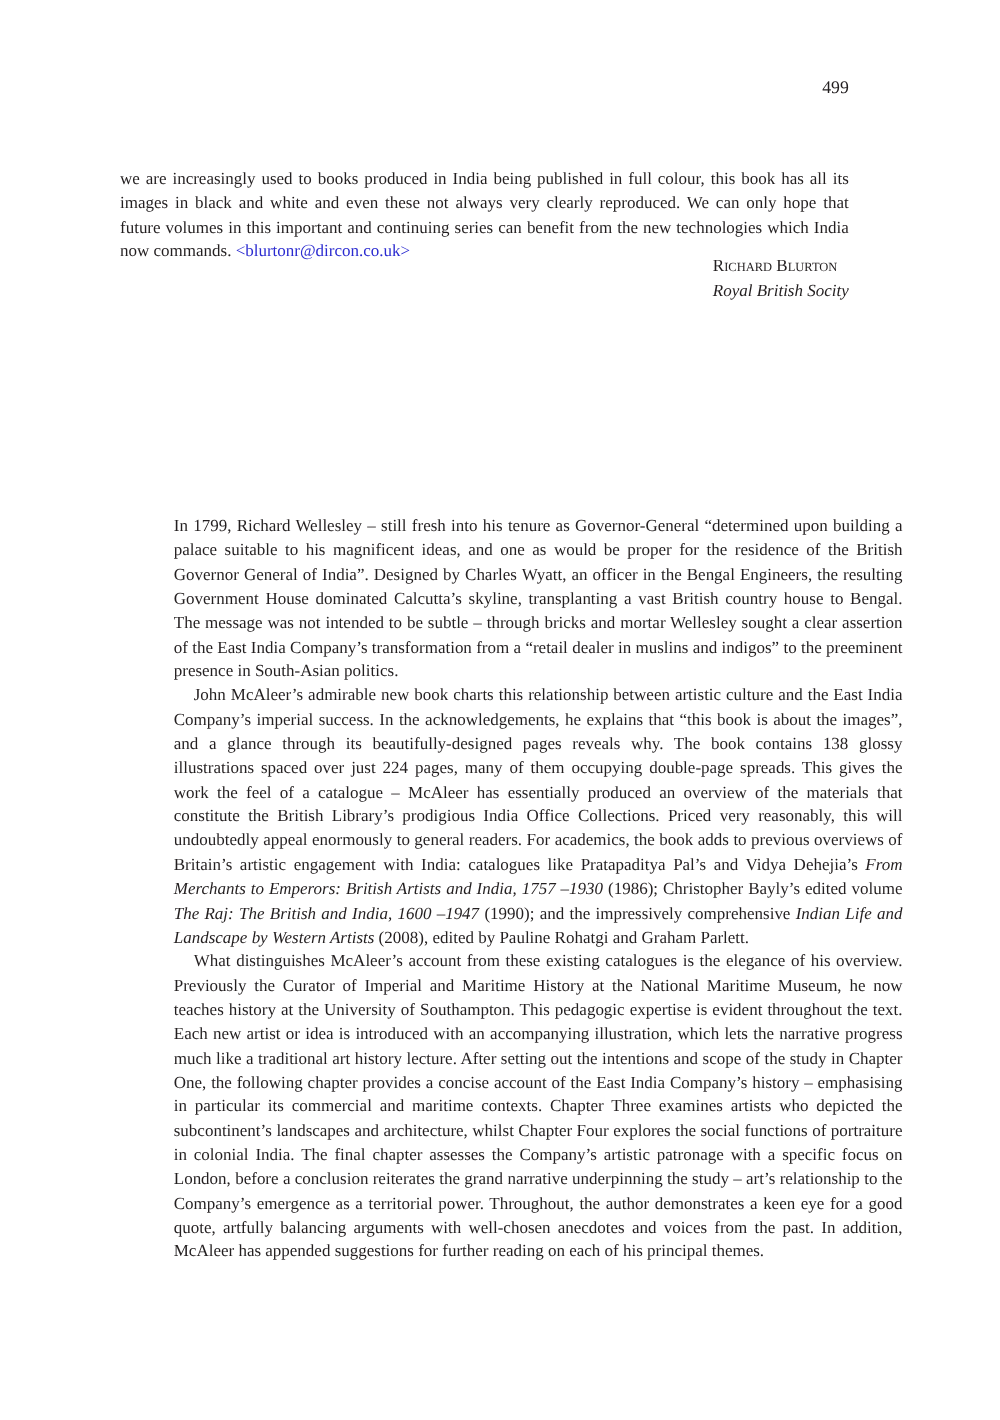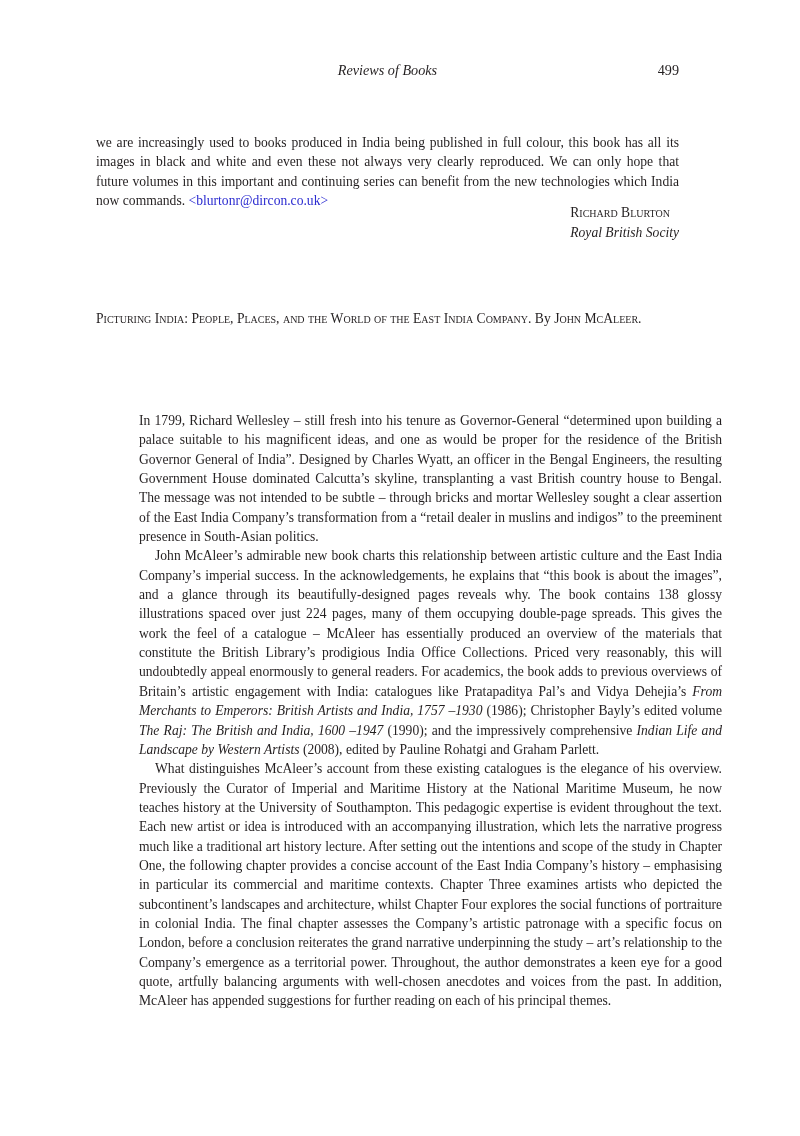--- a/index.html
+++ b/index.html
@@ -20,34 +20,32 @@
   .signature { position: absolute; top: 203px; right: 0; text-align: left; font-size: 13.6px; line-height: 19.5px; }
   .sc { font-variant: small-caps; }
   .italic { font-style: italic; }
   .citation { position: absolute; top: 309px; font-size: 13.6px; line-height: 19.5px; text-align: left; }
   .block2 { position: absolute; top: 411px; margin-left: 43px; }
 </style>
 </head>
 <body>
 
 <div class="running-head">
-  <span class="running-title">Reviews of Books</span>
   <span class="page-number">499</span>
 </div>
 
 <div class="page">
   <p class="body-text block1" style="width:583px;"><span>we are increasingly used to books produced in India being published in full colour, this book has all its images in black and white and even these not always very clearly reproduced. We can only hope that future volumes in this important and continuing series can benefit from the new technologies which India now commands. </span><a class="email" href="#">&lt;blurtonr@dircon.co.uk&gt;</a></p>
 
   <div class="signature">
     <div class="sc">Richard Blurton</div>
     <div class="italic">Royal British Socity</div>
   </div>
 
   <div class="citation" style="width:583px;">
-    <div><span class="sc">Picturing India: People, Places, and the World of the East India Company.</span><span> By </span><span class="sc">John McAleer.</span></div>
   </div>
 
   <div class="block2" style="width:583px;">
     <p class="body-text">In 1799, Richard Wellesley – still fresh into his tenure as Governor-General “determined upon building a palace suitable to his magnificent ideas, and one as would be proper for the residence of the British Governor General of India”. Designed by Charles Wyatt, an officer in the Bengal Engineers, the resulting Government House dominated Calcutta’s skyline, transplanting a vast British country house to Bengal. The message was not intended to be subtle – through bricks and mortar Wellesley sought a clear assertion of the East India Company’s transformation from a “retail dealer in muslins and indigos” to the preeminent presence in South-Asian politics.</p>
     <p class="body-text indent"><span>John McAleer’s admirable new book charts this relationship between artistic culture and the East India Company’s imperial success. In the acknowledgements, he explains that “this book is about the images”, and a glance through its beautifully-designed pages reveals why. The book contains 138 glossy illustrations spaced over just 224 pages, many of them occupying double-page spreads. This gives the work the feel of a catalogue – McAleer has essentially produced an overview of the materials that constitute the British Library’s prodigious India Office Collections. Priced very reasonably, this will undoubtedly appeal enormously to general readers. For academics, the book adds to previous overviews of Britain’s artistic engagement with India: catalogues like Pratapaditya Pal’s and Vidya Dehejia’s </span><i>From Merchants to Emperors: British Artists and India, 1757 –1930</i><span> (1986); Christopher Bayly’s edited volume </span><i>The Raj: The British and India, 1600 –1947</i><span> (1990); and the impressively comprehensive </span><i>Indian Life and Landscape by Western Artists</i><span> (2008), edited by Pauline Rohatgi and Graham Parlett.</span></p>
     <p class="body-text indent">What distinguishes McAleer’s account from these existing catalogues is the elegance of his overview. Previously the Curator of Imperial and Maritime History at the National Maritime Museum, he now teaches history at the University of Southampton. This pedagogic expertise is evident throughout the text. Each new artist or idea is introduced with an accompanying illustration, which lets the narrative progress much like a traditional art history lecture. After setting out the intentions and scope of the study in Chapter One, the following chapter provides a concise account of the East India Company’s history – emphasising in particular its commercial and maritime contexts. Chapter Three examines artists who depicted the subcontinent’s landscapes and architecture, whilst Chapter Four explores the social functions of portraiture in colonial India. The final chapter assesses the Company’s artistic patronage with a specific focus on London, before a conclusion reiterates the grand narrative underpinning the study – art’s relationship to the Company’s emergence as a territorial power. Throughout, the author demonstrates a keen eye for a good quote, artfully balancing arguments with well-chosen anecdotes and voices from the past. In addition, McAleer has appended suggestions for further reading on each of his principal themes.</p>
   </div>
 </div>
 
 </body></html>

